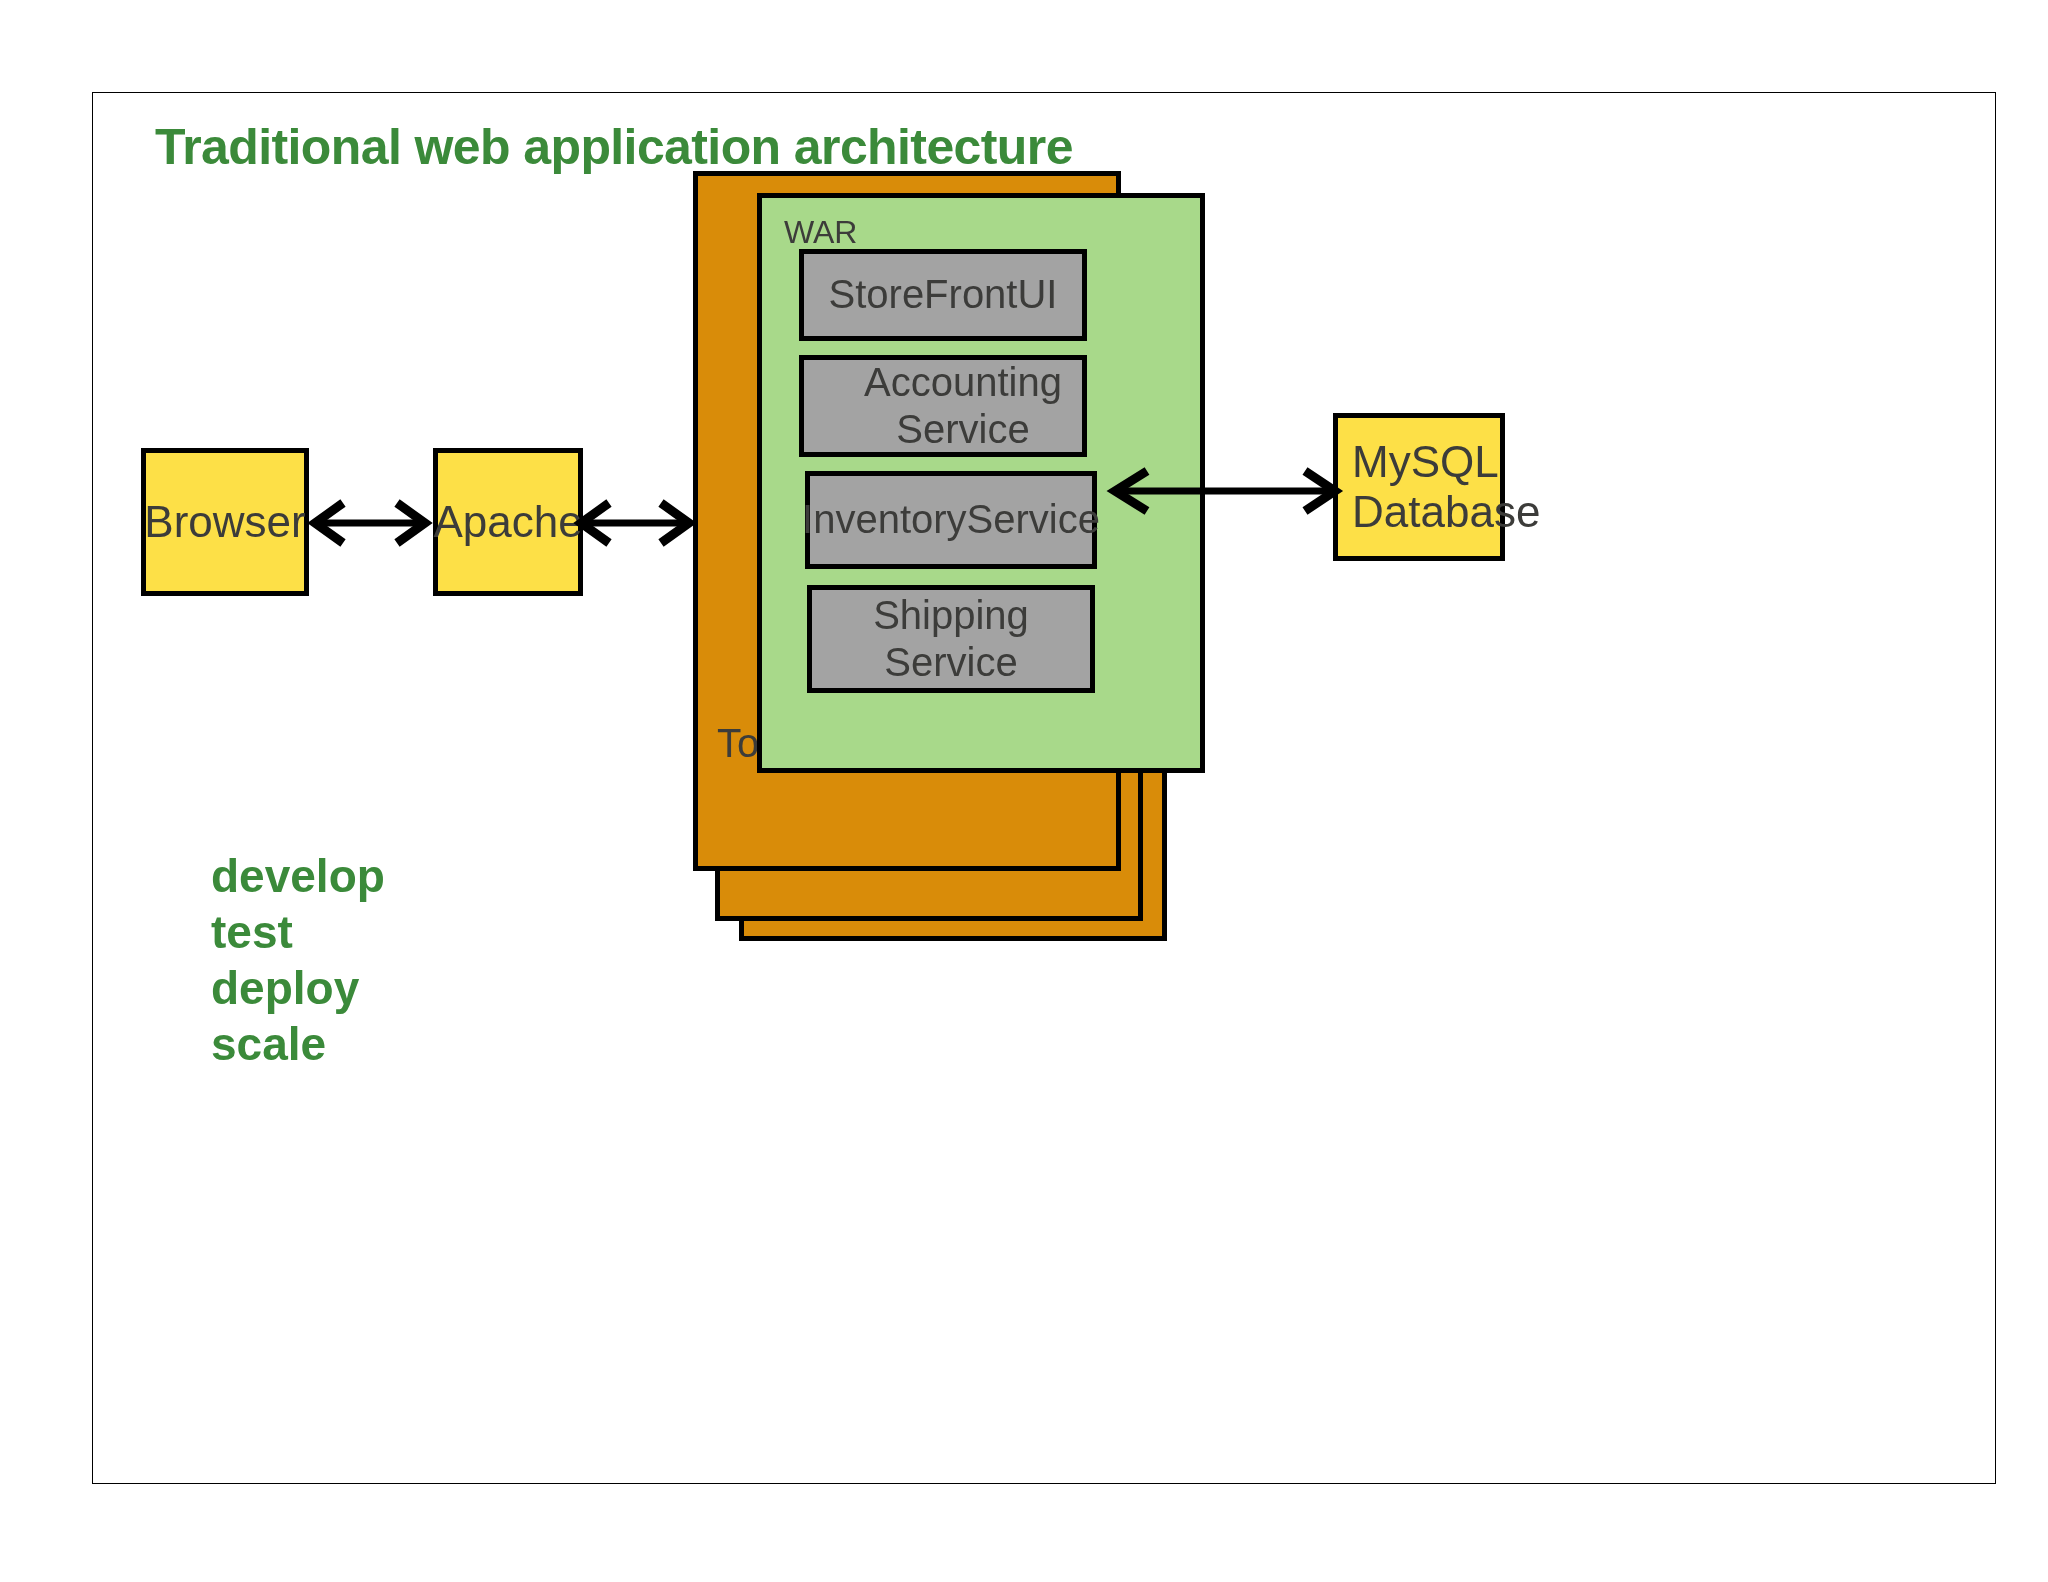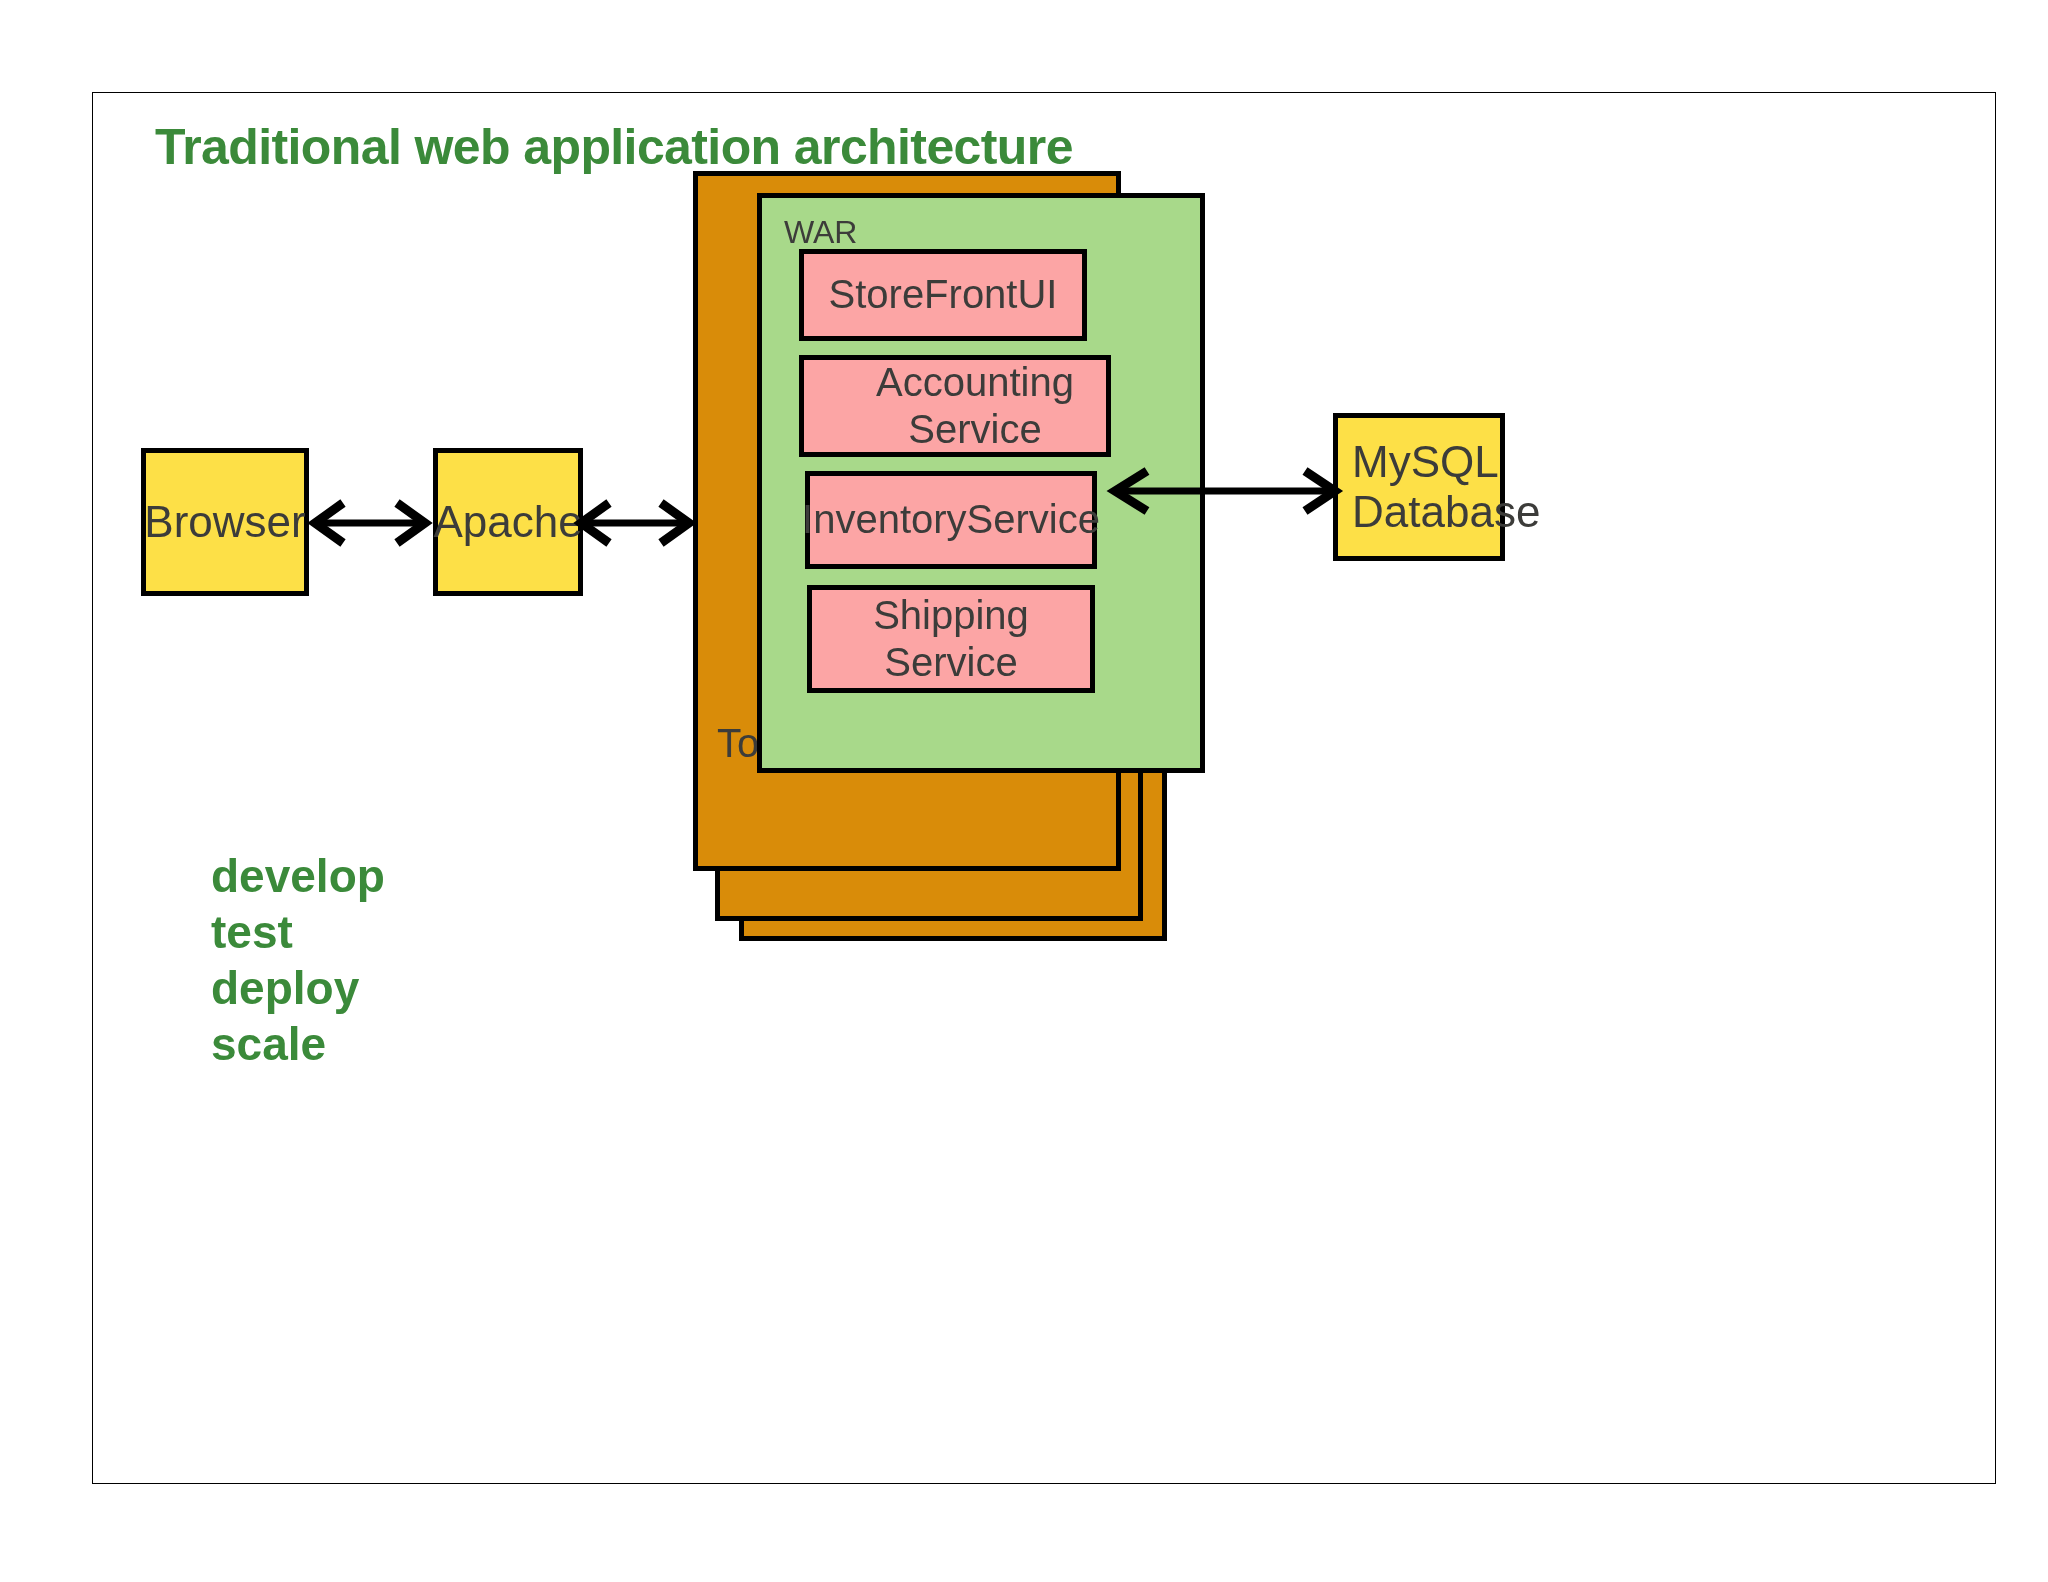--- a/index.html
+++ b/index.html
@@ -51,21 +51,21 @@
     font-family: "Liberation Sans", sans-serif;
     color: #3c3c3a;
     line-height: 1.18;
     text-align: center;
   }
   .green-node {
     background: #fde047;
     font-size: 44px;
   }
   .cream-node {
-    background: #fca5a5;
+    background: #a3a3a3;
     font-size: 40px;
   }
 
   
   #browser-node {
     left: 48px;
     top: 355px;
     width: 168px;
     height: 148px;
   }
@@ -143,21 +143,21 @@
   
   #svc-storefront {
     left: 706px;
     top: 156px;
     width: 288px;
     height: 92px;
   }
   #svc-accounting {
     left: 706px;
     top: 262px;
-    width: 312px;
+    width: 288px;
     height: 102px;
     padding-left: 40px;
   }
   #svc-inventory {
     left: 712px;
     top: 378px;
     width: 292px;
     height: 98px;
   }
   #svc-shipping {

